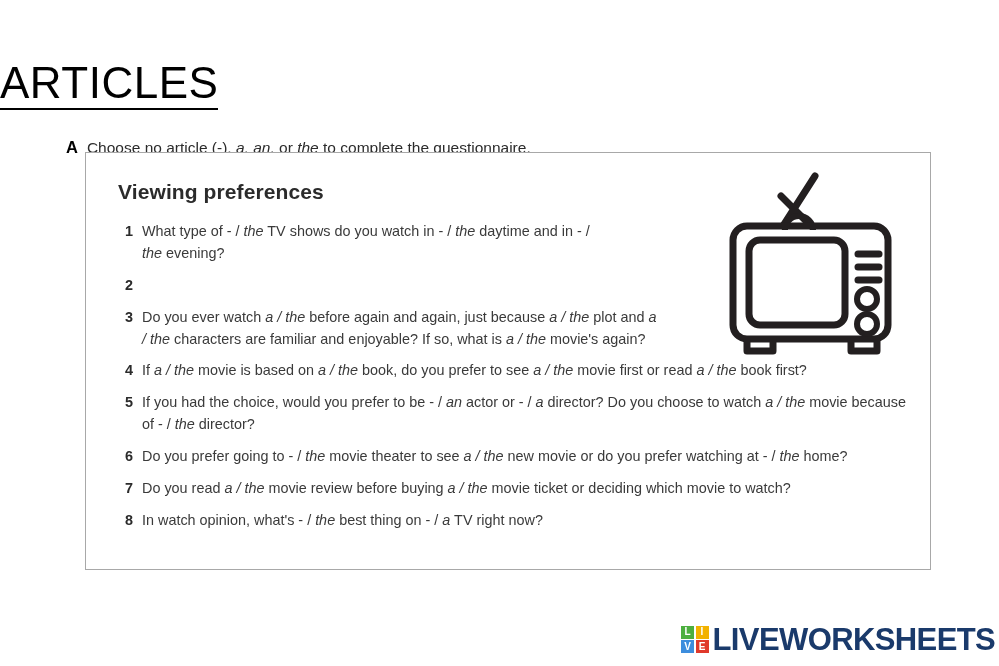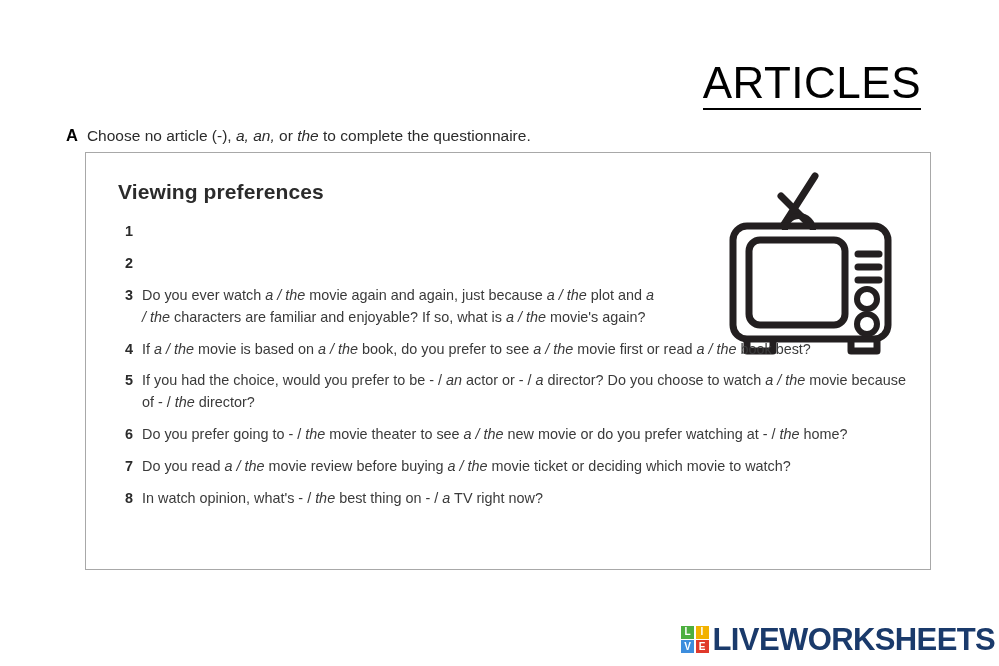--- a/index.html
+++ b/index.html
@@ -15,38 +15,38 @@
     color: #3a3a3a;
     overflow: hidden;
   }
 
   
   .page-title {
     position: absolute;
     left: 0;
     top: 58px;
     width: 921px;
-    text-align: right;
+    text-align: left;
     font-size: 44px;
     font-weight: 400;
     letter-spacing: 0.5px;
     color: #000000;
   }
   .page-title span.underlined {
     display: inline-block;
     border-bottom: 2.5px solid #000;
     padding-bottom: 2px;
     line-height: 1.05;
   }
 
   
   .instruction {
     position: absolute;
     left: 66px;
-    top: 126px;
+    top: 138px;
     font-size: 15.5px;
     color: #2b2b2b;
     white-space: nowrap;
   }
   .instruction .task-letter {
     font-weight: bold;
     font-size: 16.5px;
     color: #000;
     margin-right: 9px;
   }
@@ -189,34 +189,35 @@
 
       <path d="M36 171 v12 h26 v-12" stroke="#231f20" stroke-width="7" fill="none" stroke-linejoin="round"></path>
       <path d="M140 171 v12 h26 v-12" stroke="#231f20" stroke-width="7" fill="none" stroke-linejoin="round"></path>
     </svg>
   </div>
 
   <div class="questions">
 
     <div class="q-item">
       <span class="q-num">1</span>
+      <span class="q-text q-narrow"><span>What type of - / </span><em>the</em><span> TV shows do you watch in - / </span><em>the</em><span> daytime and in - / </span><em>the</em><span> evening?</span></span>
     </div>
 
     <div class="q-item">
       <span class="q-num">2</span>
     </div>
 
     <div class="q-item">
       <span class="q-num">3</span>
-      <span class="q-text q-med"><span>Do you ever watch </span><em>a / the</em><span> movie again and again, just because </span><em>a / the</em><span> plot and </span><em>a / the</em><span> characters are familiar and enjoyable? If so, what is </span><em>a / the</em><span> movie's again?</span></span>
+      <span class="q-text q-med"><span>Do you ever watch </span><em>a / the</em><span> before again and again, just because </span><em>a / the</em><span> plot and </span><em>a / the</em><span> characters are familiar and enjoyable? If so, what is </span><em>a / the</em><span> movie's again?</span></span>
     </div>
 
     <div class="q-item">
       <span class="q-num">4</span>
-      <span class="q-text q-wide"><span>If </span><em>a / the</em><span> movie is based on </span><em>a / the</em><span> book, do you prefer to see </span><em>a / the</em><span> movie first or read </span><em>a / the</em><span> book best?</span></span>
+      <span class="q-text q-wide"><span>If </span><em>a / the</em><span> movie is based on </span><em>a / the</em><span> book, do you prefer to see </span><em>a / the</em><span> movie first or read </span><em>a / the</em><span> book first?</span></span>
     </div>
 
     <div class="q-item">
       <span class="q-num">5</span>
       <span class="q-text q-five"><span>If you had the choice, would you prefer to be - / </span><em>an</em><span> actor or - / </span><em>a</em><span> director? Do you choose to watch </span><em>a / the</em><span> movie because of - / </span><em>the</em><span> director?</span></span>
     </div>
 
     <div class="q-item">
       <span class="q-num">6</span>
       <span class="q-text q-wide"><span>Do you prefer going to - / </span><em>the</em><span> movie theater to see </span><em>a / the</em><span> new movie or do you prefer watching at - / </span><em>the</em><span> home?</span></span>

